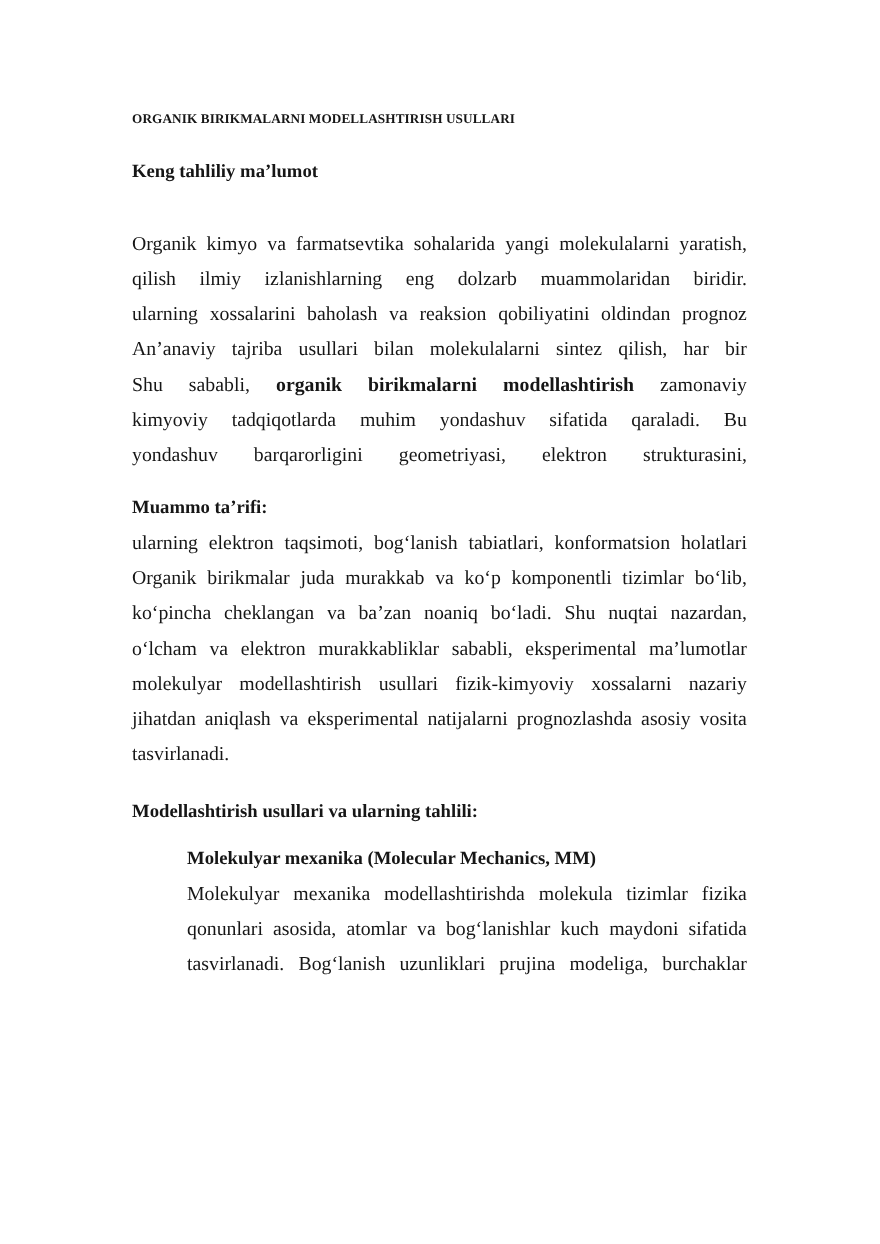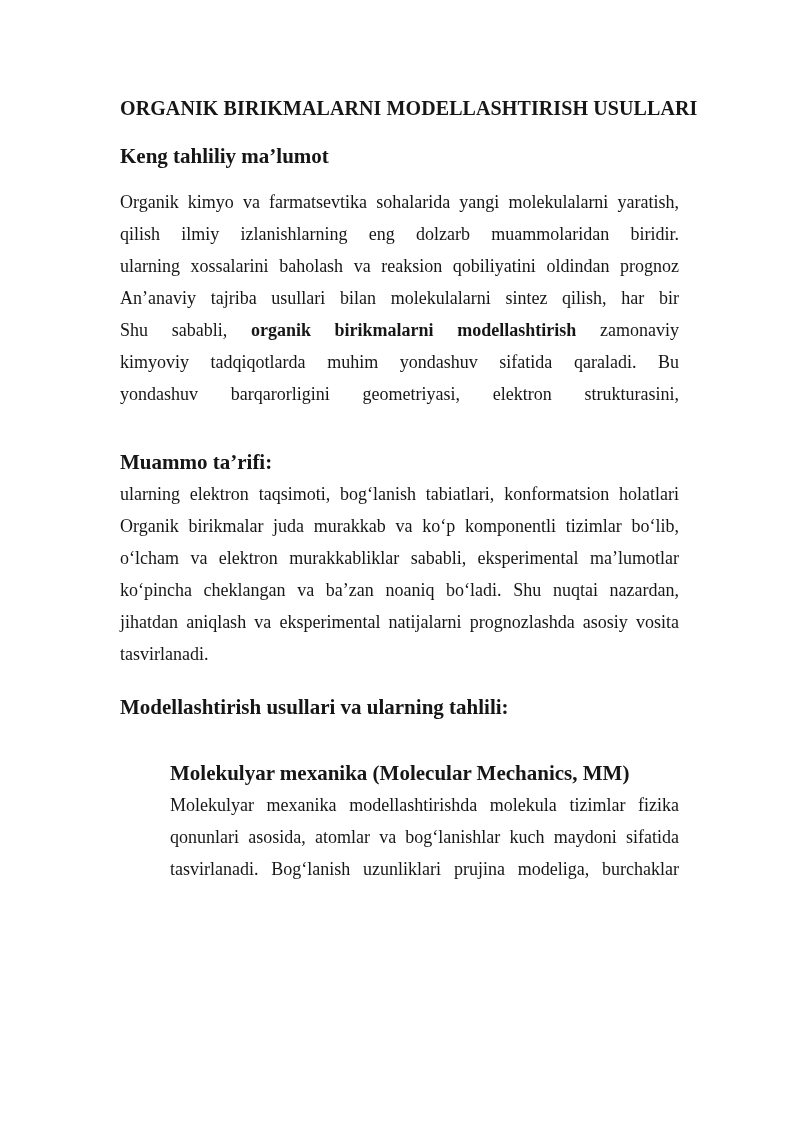--- a/index.html
+++ b/index.html
@@ -16,45 +16,45 @@
     box-sizing: border-box;
     width: 800px;
     height: 1131px;
     background: #ffffff;
     padding: 92px 121px 0 120px;
     font-family: "Liberation Serif", "DejaVu Serif", serif;
     color: #161616;
   }
   .doc-title {
     margin: 0;
-    font-size: 20px;
+    font-size: 12px;
     font-weight: 700;
     line-height: 32px;
     letter-spacing: 0.1px;
     white-space: nowrap;
   }
   .block {
     font-size: 18px;
     line-height: 32px;
   }
   .block.heading,
   .line.heading,
   .b {
     font-weight: 700;
   }
   .block.heading,
   .line.heading {
-    font-size: 21px;
+    font-size: 17px;
   }
   
   .role-subtitle      { margin-top: 16px; }
-  .role-intro         { margin-top: 14px; }
-  .role-problem       { margin-top: 36px; }
+  .role-intro         { margin-top: 33px; }
+  .role-problem       { margin-top: 16px; }
   .role-methods-title { margin-top: 21px; }
-  .role-method        { margin-top: 34px; margin-left: 50px; }
+  .role-method        { margin-top: 10px; margin-left: 50px; }
   .line.just {
     text-align: justify;
     text-align-last: justify;
   }
 </style>
 </head>
 <body>
 
 <div class="page" style="color: rgb(22, 22, 22); background: rgb(255, 255, 255);">
   <h1 class="doc-title">ORGANIK BIRIKMALARNI MODELLASHTIRISH USULLARI</h1>
@@ -66,22 +66,23 @@
         <div class="line just"><span>ularning xossalarini baholash va reaksion qobiliyatini oldindan prognoz</span></div>
         <div class="line just"><span>An’anaviy tajriba usullari bilan molekulalarni sintez qilish, har bir</span></div>
         <div class="line just"><span>Shu sababli, </span><span class="b">organik birikmalarni modellashtirish</span><span> zamonaviy</span></div>
         <div class="line just"><span>kimyoviy tadqiqotlarda muhim yondashuv sifatida qaraladi. Bu</span></div>
         <div class="line just"><span>yondashuv barqarorligini geometriyasi, elektron strukturasini,</span></div>
       </div>
       <div class="block role-problem">
         <div class="line heading">Muammo ta’rifi:</div>
         <div class="line just"><span>ularning elektron taqsimoti, bog‘lanish tabiatlari, konformatsion holatlari</span></div>
         <div class="line just"><span>Organik birikmalar juda murakkab va ko‘p komponentli tizimlar bo‘lib,</span></div>
+        <div class="line just"><span>ko‘pincha cheklangan va ba’zan noaniq bo‘ladi. Shu nuqtai nazardan,</span></div>
         <div class="line just"><span>o‘lcham va elektron murakkabliklar sababli, eksperimental ma’lumotlar</span></div>
-        <div class="line just"><span>ko‘pincha cheklangan va ba’zan noaniq bo‘ladi. Shu nuqtai nazardan,</span></div>
+        <div class="line just"><span>molekulyar modellashtirish usullari fizik-kimyoviy xossalarni nazariy</span></div>
         <div class="line just"><span>jihatdan aniqlash va eksperimental natijalarni prognozlashda asosiy vosita</span></div>
         <div class="line"><span>tasvirlanadi.</span></div>
       </div>
       <div class="block role-methods-title heading">Modellashtirish usullari va ularning tahlili:</div>
       <div class="block role-method">
         <div class="line heading">Molekulyar mexanika (Molecular Mechanics, MM)</div>
         <div class="line just"><span>Molekulyar mexanika modellashtirishda molekula tizimlar fizika</span></div>
         <div class="line just"><span>qonunlari asosida, atomlar va bog‘lanishlar kuch maydoni sifatida</span></div>
         <div class="line just"><span>tasvirlanadi. Bog‘lanish uzunliklari prujina modeliga, burchaklar</span></div>
       </div>

